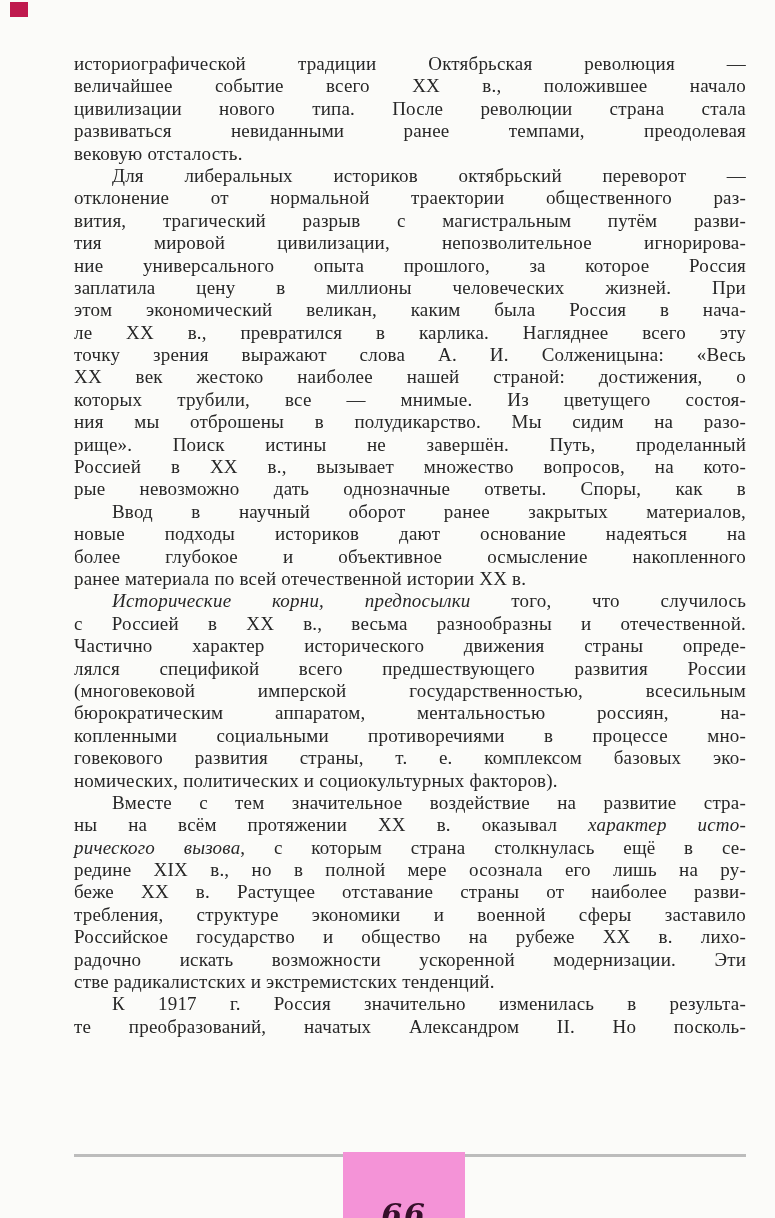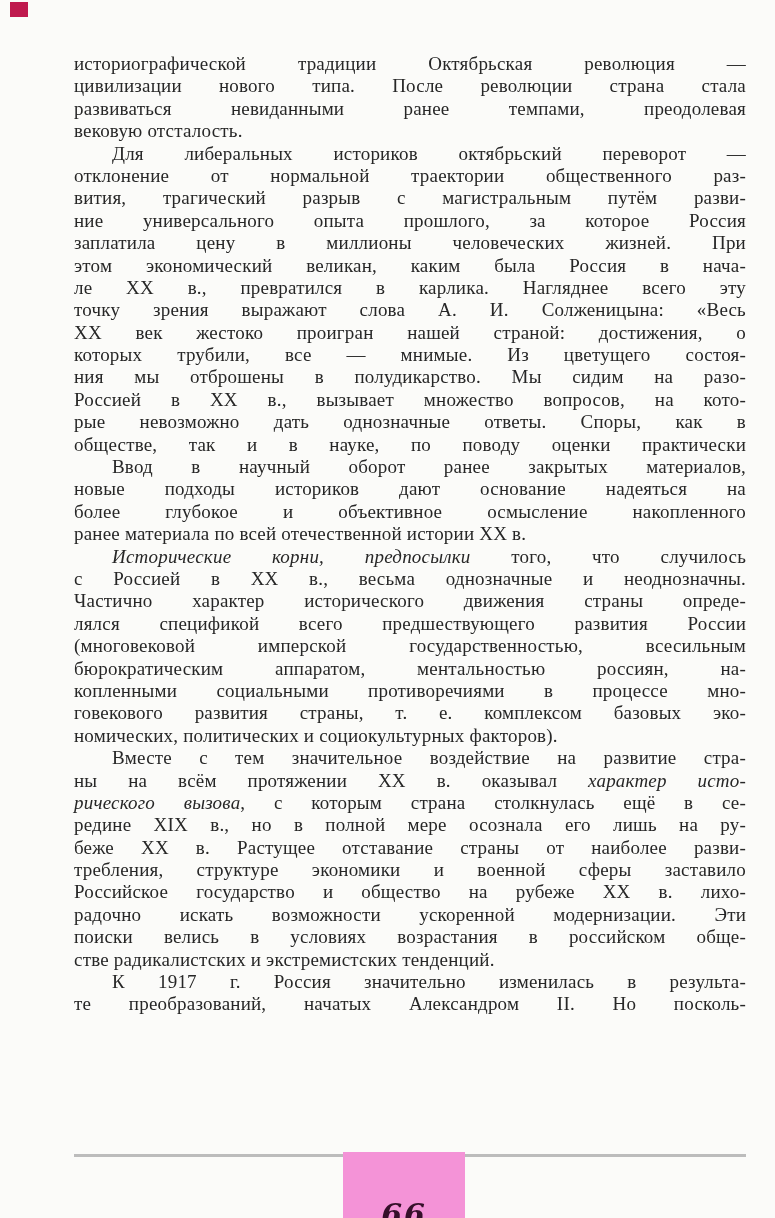--- a/index.html
+++ b/index.html
@@ -49,67 +49,68 @@
   }
 </style>
 </head>
 <body>
 
 <div class="corner-square" style="background: rgb(191, 26, 78);"></div>
 
 <div class="page-text" style="color: rgb(39, 39, 39);">
     <div class="para">
       <div class="line firstline"><span>историографической традиции Октябрьская революция —</span></div>
+      <div class="line"><span>величайшее событие всего XX в., положившее начало</span></div>
       <div class="line"><span>цивилизации нового типа. После революции страна стала</span></div>
       <div class="line"><span>развиваться невиданными ранее темпами, преодолевая</span></div>
       <div class="line lastline"><span>вековую отсталость.</span></div>
     </div>
     <div class="para indent">
       <div class="line firstline"><span>Для либеральных историков октябрьский переворот —</span></div>
       <div class="line"><span>отклонение от нормальной траектории общественного раз-</span></div>
       <div class="line"><span>вития, трагический разрыв с магистральным путём разви-</span></div>
+      <div class="line"><span>тия мировой цивилизации, непозволительное игнорирова-</span></div>
       <div class="line"><span>ние универсального опыта прошлого, за которое Россия</span></div>
       <div class="line"><span>заплатила цену в миллионы человеческих жизней. При</span></div>
       <div class="line"><span>этом экономический великан, каким была Россия в нача-</span></div>
       <div class="line"><span>ле XX в., превратился в карлика. Нагляднее всего эту</span></div>
       <div class="line"><span>точку зрения выражают слова А. И. Солженицына: «Весь</span></div>
-      <div class="line"><span>XX век жестоко проигран нашей страной: достижения, о</span></div>
+      <div class="line"><span>XX век жестоко наиболее нашей страной: достижения, о</span></div>
       <div class="line"><span>которых трубили, все — мнимые. Из цветущего состоя-</span></div>
       <div class="line"><span>ния мы отброшены в полудикарство. Мы сидим на разо-</span></div>
+      <div class="line"><span>рище». Поиск истины не завершён. Путь, проделанный</span></div>
       <div class="line"><span>Россией в XX в., вызывает множество вопросов, на кото-</span></div>
       <div class="line"><span>рые невозможно дать однозначные ответы. Споры, как в</span></div>
-      <div class="line"><span>обществе, так и в науке, по поводу оценки практически</span></div>
     </div>
     <div class="para indent">
       <div class="line firstline"><span>Ввод в научный оборот ранее закрытых материалов,</span></div>
       <div class="line"><span>новые подходы историков дают основание надеяться на</span></div>
       <div class="line"><span>более глубокое и объективное осмысление накопленного</span></div>
       <div class="line lastline"><span>ранее материала по всей отечественной истории XX в.</span></div>
     </div>
     <div class="para indent">
       <div class="line firstline"><span class="it">Исторические корни, предпосылки</span><span> того, что случилось</span></div>
-      <div class="line"><span>с Россией в XX в., весьма однозначные и неоднозначны.</span></div>
+      <div class="line"><span>с Россией в XX в., весьма разнообразны и отечественной.</span></div>
       <div class="line"><span>Частично характер исторического движения страны опреде-</span></div>
       <div class="line"><span>лялся спецификой всего предшествующего развития России</span></div>
       <div class="line"><span>(многовековой имперской государственностью, всесильным</span></div>
       <div class="line"><span>бюрократическим аппаратом, ментальностью россиян, на-</span></div>
       <div class="line"><span>копленными социальными противоречиями в процессе мно-</span></div>
       <div class="line"><span>говекового развития страны, т. е. комплексом базовых эко-</span></div>
       <div class="line lastline"><span>номических, политических и социокультурных факторов).</span></div>
     </div>
     <div class="para indent">
       <div class="line firstline"><span>Вместе с тем значительное воздействие на развитие стра-</span></div>
       <div class="line"><span>ны на всём протяжении XX в. оказывал </span><span class="it">характер исто-</span></div>
       <div class="line"><span class="it">рического вызова</span><span>, с которым страна столкнулась ещё в се-</span></div>
       <div class="line"><span>редине XIX в., но в полной мере осознала его лишь на ру-</span></div>
       <div class="line"><span>беже XX в. Растущее отставание страны от наиболее разви-</span></div>
       <div class="line"><span>требления, структуре экономики и военной сферы заставило</span></div>
       <div class="line"><span>Российское государство и общество на рубеже XX в. лихо-</span></div>
       <div class="line"><span>радочно искать возможности ускоренной модернизации. Эти</span></div>
-      <div class="line"><span>поиски велись в условиях возрастания в российском обще-</span></div>
       <div class="line lastline"><span>стве радикалистских и экстремистских тенденций.</span></div>
     </div>
     <div class="para indent">
       <div class="line firstline"><span>К 1917 г. Россия значительно изменилась в результа-</span></div>
       <div class="line"><span>те преобразований, начатых Александром II. Но посколь-</span></div>
     </div>
   </div>
 
 <div class="footer-rule" style="background: rgb(188, 188, 188);"></div>
 

